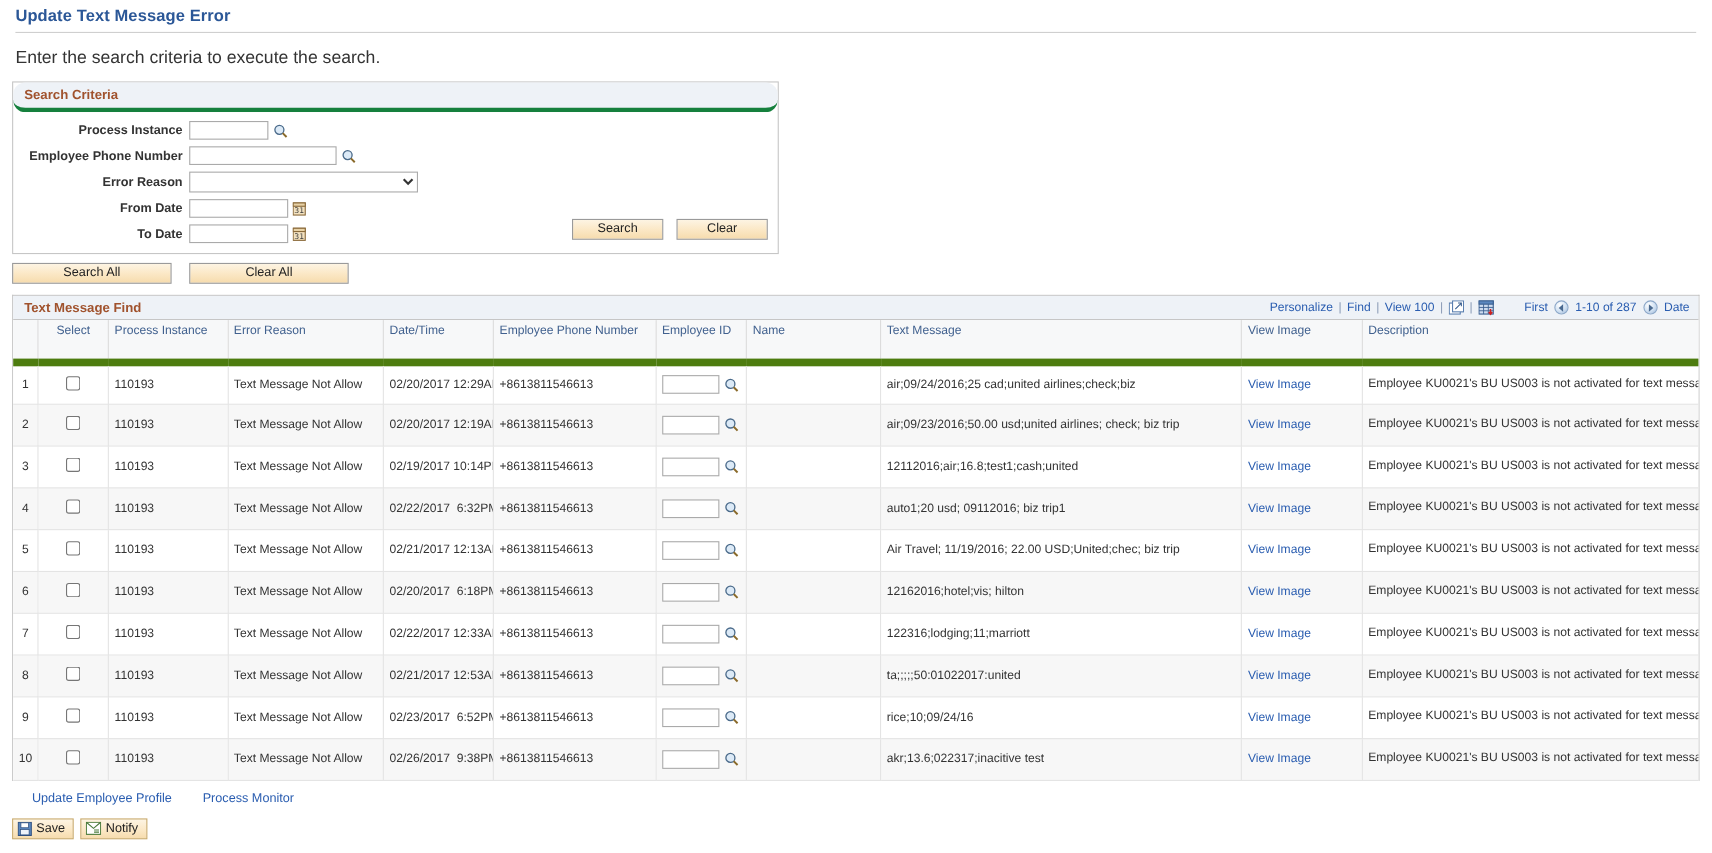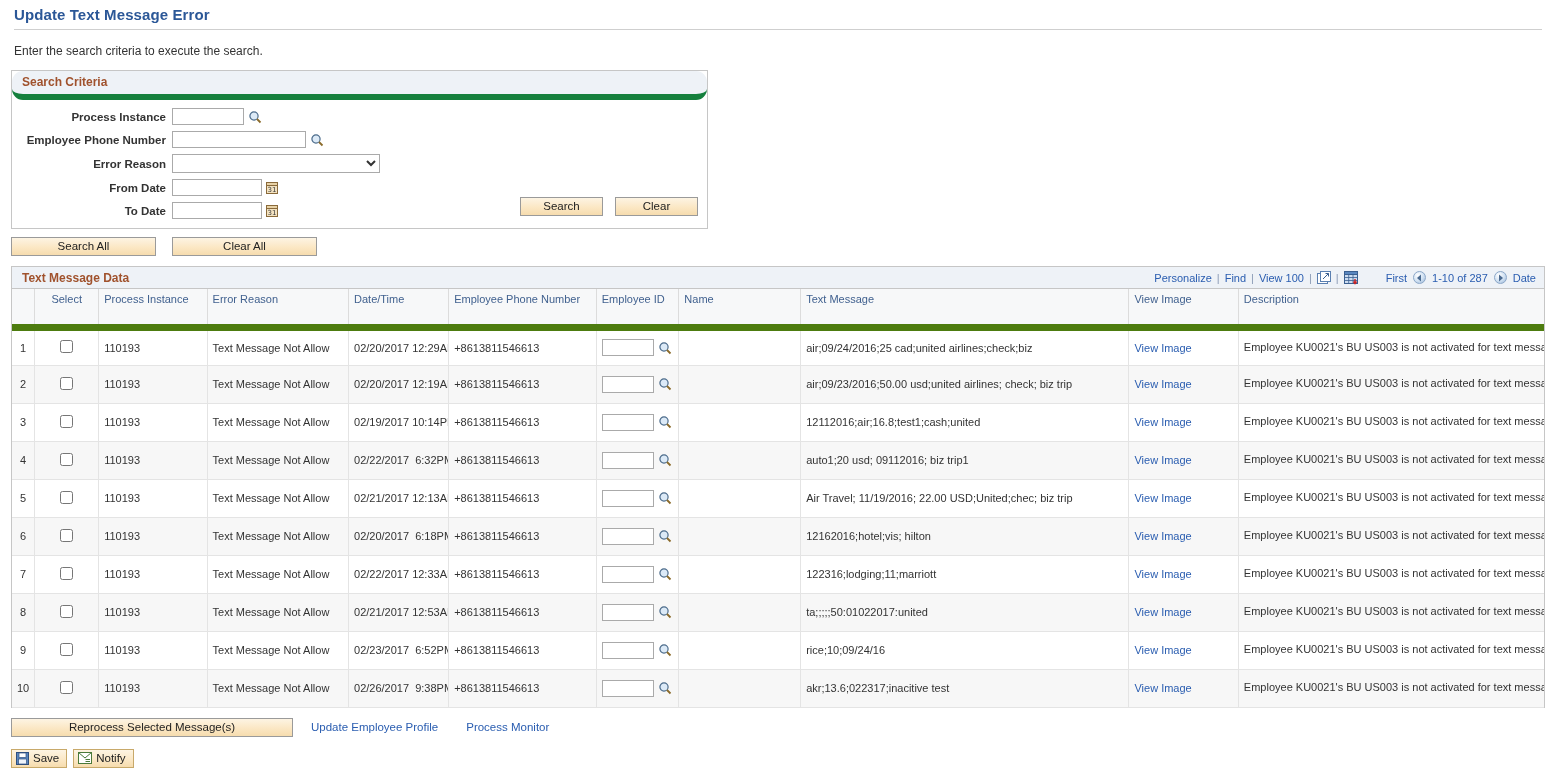--- a/index.html
+++ b/index.html
@@ -20,34 +20,34 @@
     color: #2b5797;
     padding: 6px 0 6px 14px;
     letter-spacing: .1px;
   }
   .title-rule {
     height: 1px; background: #cfcfcf;
     margin: 0 14px 0 14px;
   }
   .instruction {
     padding: 14px 0 12px 14px;
-    font-size: 12px;
+    font-size: 16px;
     color: #333;
   }
 
   
   .group-box {
     margin-left: 11px;
     width: 697px;
     border: 1px solid #c6c6c6;
     background: #ffffff;
   }
   .group-header {
     background: #eef2f7;
-    border-bottom: 6px solid #15803d;
+    border-bottom: 4px solid #15803d;
     padding: 4px 8px 5px 10px;
     font-size: 12px;
     font-weight: bold;
     color: #a0522d;
     border-radius: 11px;
   }
   .group-body { padding: 8px 0 10px 0; position: relative; height: 128px; }
 
   .crit-row { display: flex; align-items: center; margin-bottom: 6px; }
   .crit-label {
@@ -263,21 +263,21 @@
   </div>
 </div>
 
 <div class="selall-row">
   <div class="psbtn selall">Search All</div>
   <div class="psbtn clrall">Clear All</div>
 </div>
 
 <div class="grid-wrap">
   <div class="grid-titlebar">
-    <div class="grid-title">Text Message Data</div>
+    <div class="grid-title">Text Message Find</div>
     <div class="grid-tools">
       <span class="gl">Personalize</span>
       <span class="sep">|</span>
       <span class="gl">Find</span>
       <span class="sep">|</span>
       <span class="gl">View 100</span>
       <span class="sep">|</span>
       <span style="display:inline-flex;">
         <svg width="14" height="14" viewBox="0 0 14 14">
           <rect x="0.5" y="2.5" width="10" height="10" fill="#ffffff" stroke="#5a7fb0"></rect>
@@ -560,21 +560,20 @@
           <td></td>
           <td>akr;13.6;022317;inacitive test</td>
           <td><a class="vi-link">View Image</a></td>
           <td class="desc last">Employee KU0021's BU US003 is not activated for text message.</td>
         </tr>
       </tbody>
   </table>
 </div>
 
 <div class="action-row">
-  <div class="psbtn reproc">Reprocess Selected Message(s)</div>
   <div class="bot-links">
     <a>Update Employee Profile</a>
     <a>Process Monitor</a>
   </div>
 </div>
 
 <div class="footer-row">
   <div class="icon-btn">
     <span style="display:inline-flex;">
       <svg width="13" height="13" viewBox="0 0 13 13">

